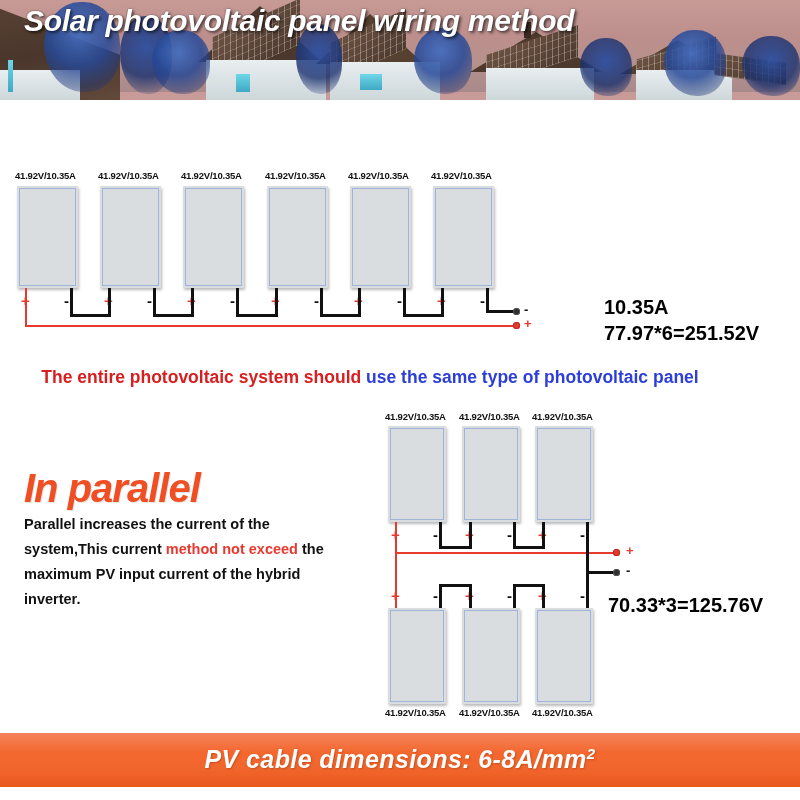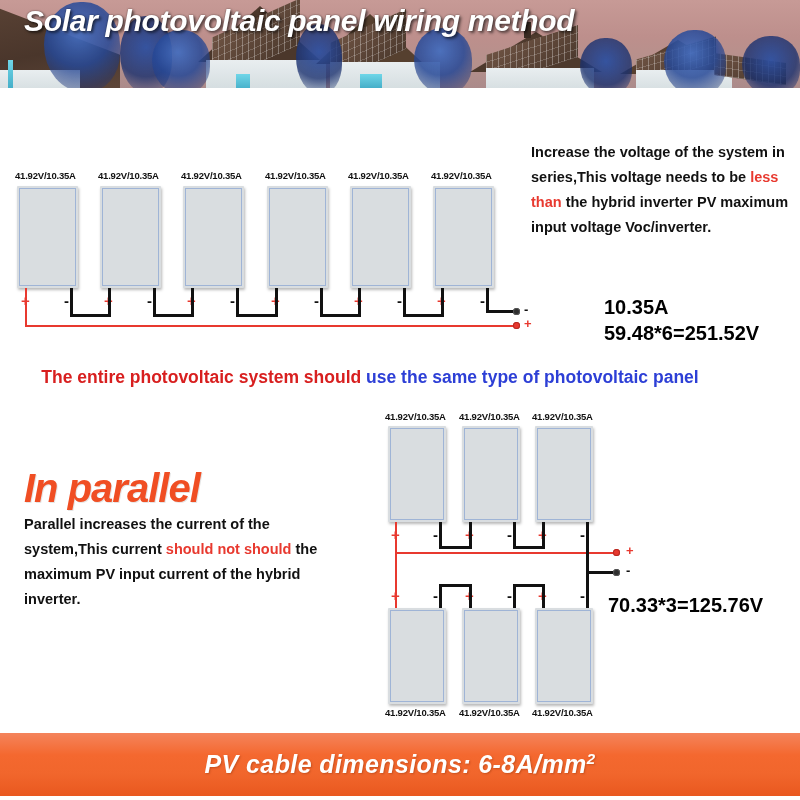--- a/index.html
+++ b/index.html
@@ -10,21 +10,21 @@
   body {
     width: 800px; height: 800px;
     font-family: "Liberation Sans", sans-serif;
     overflow: hidden;
     position: relative;
   }
   #page { position: relative; width: 800px; height: 800px; background:#fff; overflow:hidden; }
 
   
   .header {
-    position: absolute; left: 0; top: 0; width: 800px; height: 88px;
+    position: absolute; left: 0; top: 0; width: 800px; height: 100px;
     overflow: hidden;
     background: #c99b98;
   }
   .sky {
     position:absolute; left:0; top:0; width:800px; height:92px;
     background: linear-gradient(180deg,#c79a96 0%, #bd8f8c 40%, #b5918c 70%, #a9898a 100%);
   }
   .hdr-photo { position:absolute; inset:0; }
   .roof {
     position:absolute;
@@ -94,21 +94,21 @@
   #mid-banner {
     position:absolute; left:0; top:367px; width:740px;
     text-align:center; font-size:17.5px; font-weight:bold;
     white-space:nowrap;
   }
   #mid-banner .red  { color:#d81f1f; }
   #mid-banner .blue { color:#2d3fd6; }
 
   
   .footer {
-    position:absolute; left:0; top:733px; width:800px; height:63px;
+    position:absolute; left:0; top:733px; width:800px; height:54px;
     background: linear-gradient(180deg,#f4845c 0%, #f4682f 35%, #f1662c 65%, #e9581f 100%);
     display:flex; align-items:center; justify-content:center;
   }
   .footer-top-edge {
     position:absolute; left:0; top:733px; width:800px; height:3px;
     background: linear-gradient(180deg,#cfcfcf 0%, #f0f0f0 100%);
   }
   .footer-text {
     color:#ffffff; font-size:25px; font-weight:bold; font-style:italic;
     letter-spacing:.4px;
@@ -206,27 +206,24 @@
       <div class="tree dark" style="left:580px;top:38px;width:52px;height:58px;"></div>
       <div class="tree" style="left:664px;top:30px;width:62px;height:66px;"></div>
       <div class="tree dark" style="left:742px;top:36px;width:58px;height:60px;"></div>
     </div>
     <div class="hdr-text">
       <div class="hdr-title">Solar photovoltaic panel wiring method</div>
     </div>
   </div>
 
 
-  <div class="para" id="series-para">
-    <span>Increase the voltage of the system in series,This voltage needs to be </span><span class="red">less than</span><span> the hybrid inverter PV maximum input voltage Voc/inverter.</span>
-  </div>
 
   <div class="totals" id="series-totals">
     <div>10.35A</div>
-    <div>59.48*6=251.52V</div>
+    <div>77.97*6=251.52V</div>
   </div>
 
   <div id="series-diagram">
       <div class="plabel" style="left:15px;top:170px;">41.92V/10.35A</div>
       <div class="panel" style="left:17px;top:186px;width:61px;height:102px;">
         <div class="cells" style=""></div>
       </div>
       <div class="sign plus" style="left:21px;top:293px;">+</div>
       <div class="sign minus" style="left:64px;top:293px;">-</div>
       <div class="plabel" style="left:98px;top:170px;">41.92V/10.35A</div>
@@ -284,21 +281,21 @@
       <div class="termlabel minus" style="left:524px;top:302px;">-</div>
     </div>
 
   <div id="mid-banner">
     <span class="red">The entire photovoltaic system should</span><span class="blue"> use the same type of photovoltaic panel</span>
   </div>
 
   <div class="h-orange" id="h-parallel">In parallel</div>
 
   <div class="para" id="parallel-para">
-    <span>Parallel increases the current of the system,This current </span><span class="red">should not should</span><span> the maximum PV input current of the hybrid inverter.</span>
+    <span>Parallel increases the current of the system,This current </span><span class="red">method not exceed</span><span> the maximum PV input current of the hybrid inverter.</span>
   </div>
 
   <div class="totals" id="parallel-totals">
     <div>70.33*3=125.76V</div>
   </div>
 
   <div id="parallel-diagram">
       <div class="plabel" style="left:385px;top:411px;">41.92V/10.35A</div>
       <div class="panel" style="left:388px;top:426px;width:58px;height:96px;">
         <div class="cells" style=""></div>

